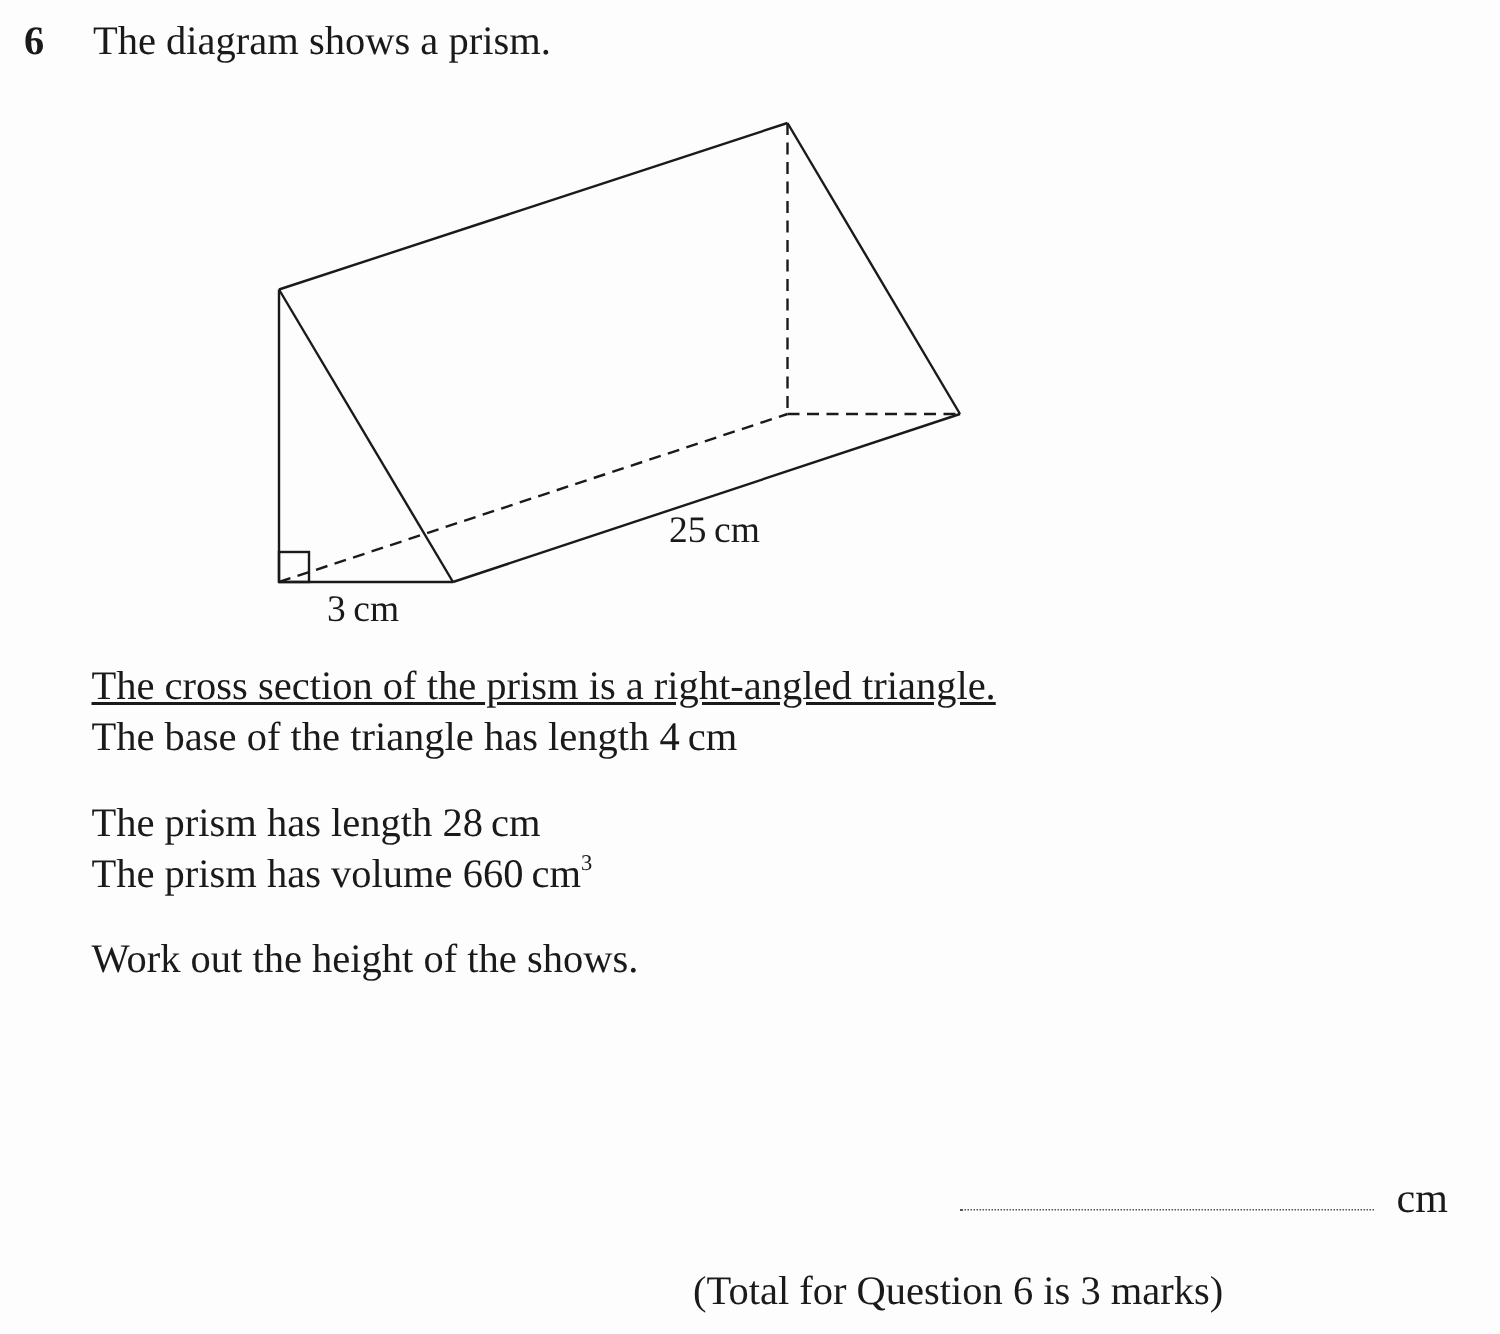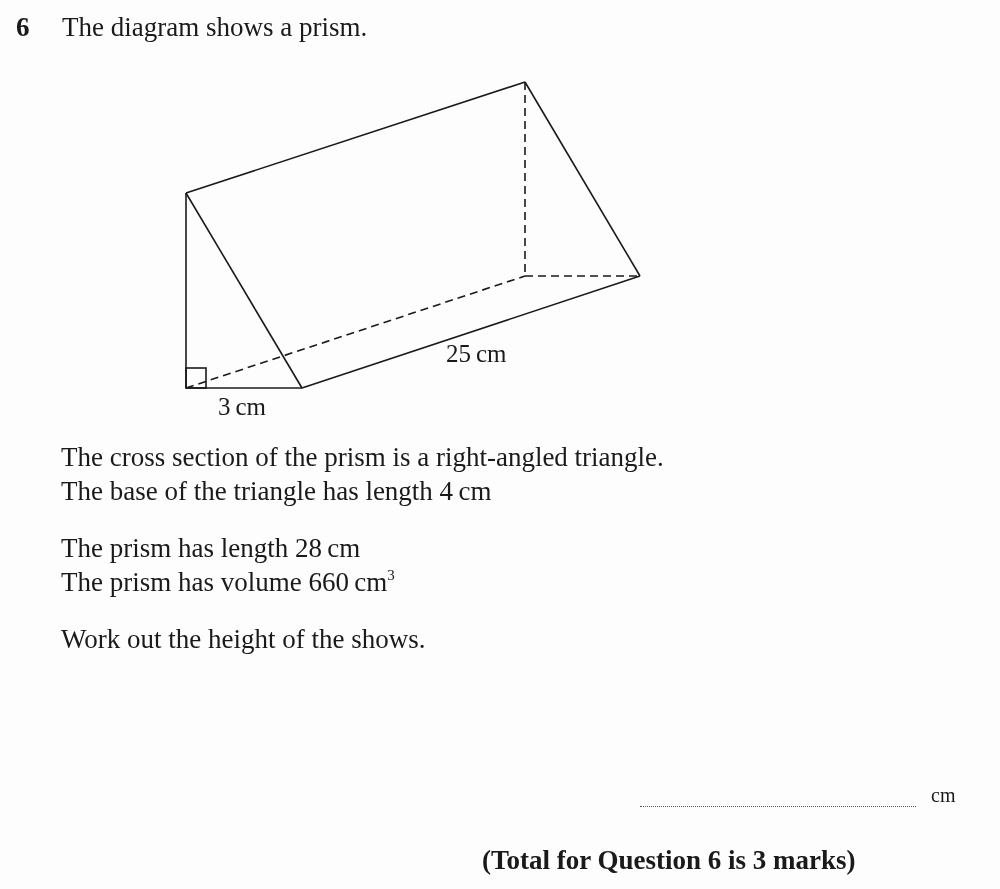--- a/index.html
+++ b/index.html
@@ -9,22 +9,22 @@
     font-family: "Liberation Serif", "DejaVu Serif", serif;
     color: #1a1a1a;
   }
   .abs { position: absolute; white-space: nowrap; }
   .qnum { left: 16px; top: 12px; font-size: 27px; font-weight: bold; }
   .qtitle { left: 62px; top: 12px; font-size: 27px; }
   .line { left: 61px; font-size: 27px; }
   .diagram { position: absolute; left: 0; top: 0; }
   .lbl { font-size: 25px; }
   .ans-dots { left: 640px; top: 806px; width: 276px; height: 0; border-bottom: 1.5px dotted #555; }
-  .ans-unit { left: 931px; top: 784px; font-size: 20px; }
-  .total { left: 482px; top: 845px; font-size: 27px; font-weight: bold; }
+  .ans-unit { left: 931px; top: 784px; font-size: 28px; }
+  .total { left: 462px; top: 845px; font-size: 27px; font-weight: normal; }
   sup { font-size: 15px; vertical-align: 11px; line-height: 0; }
 </style>
 </head>
 <body>
 
 <div class="abs qnum">6</div>
 <div class="abs qtitle">The diagram shows a prism.</div>
 
 <svg class="diagram" width="1000" height="440" viewBox="0 0 1000 440">
   <g stroke="#1a1a1a" stroke-width="1.6" fill="none" stroke-linejoin="miter">
@@ -44,21 +44,21 @@
   <g stroke="#1a1a1a" stroke-width="1.6" fill="none" stroke-dasharray="8,5">
     <line x1="525" y1="82" x2="525" y2="276"></line>
     <line x1="525" y1="276" x2="640" y2="276"></line>
     <line x1="186" y1="388" x2="525" y2="276"></line>
   </g>
 </svg>
 
 <div class="abs lbl" style="left:218px; top:393px;">3 cm</div>
 <div class="abs lbl" style="left:446px; top:340px;">25 cm</div>
 
-<div class="abs line" style="top:442px;">The cross section of the prism is a right-angled triangle.</div>
+<div class="abs line" style="top:442px;text-decoration:underline;">The cross section of the prism is a right-angled triangle.</div>
 <div class="abs line" style="top:476px;">The base of the triangle has length 4 cm</div>
 <div class="abs line" style="top:533px;">The prism has length 28 cm</div>
 <div class="abs line" style="top:567px;"><span>The prism has volume 660 cm</span><sup>3</sup></div>
 <div class="abs line" style="top:624px;">Work out the height of the shows.</div>
 
 <div class="abs ans-dots"></div>
 <div class="abs ans-unit">cm</div>
 
 <div class="abs total">(Total for Question 6 is 3 marks)</div>
 

